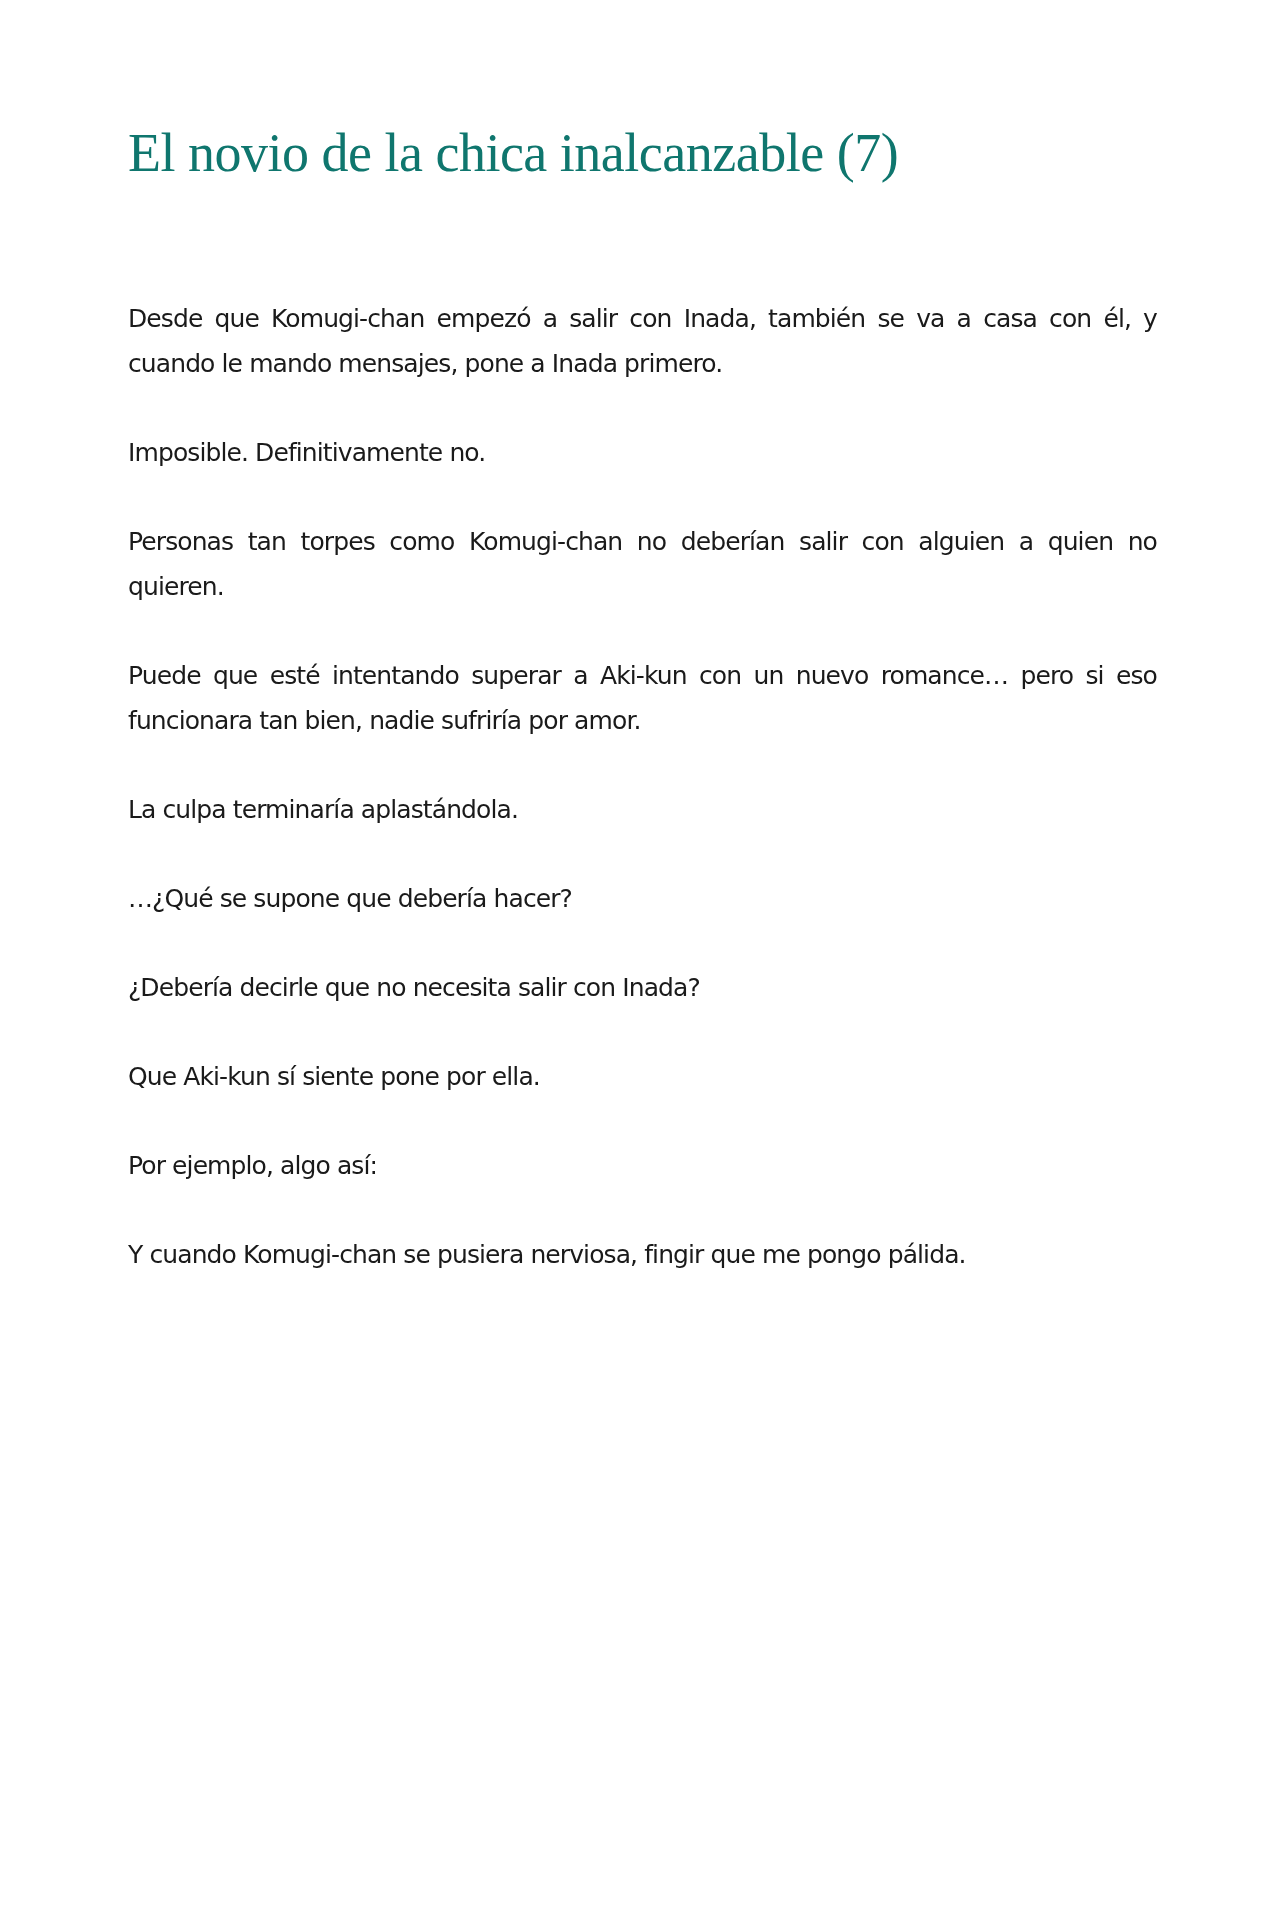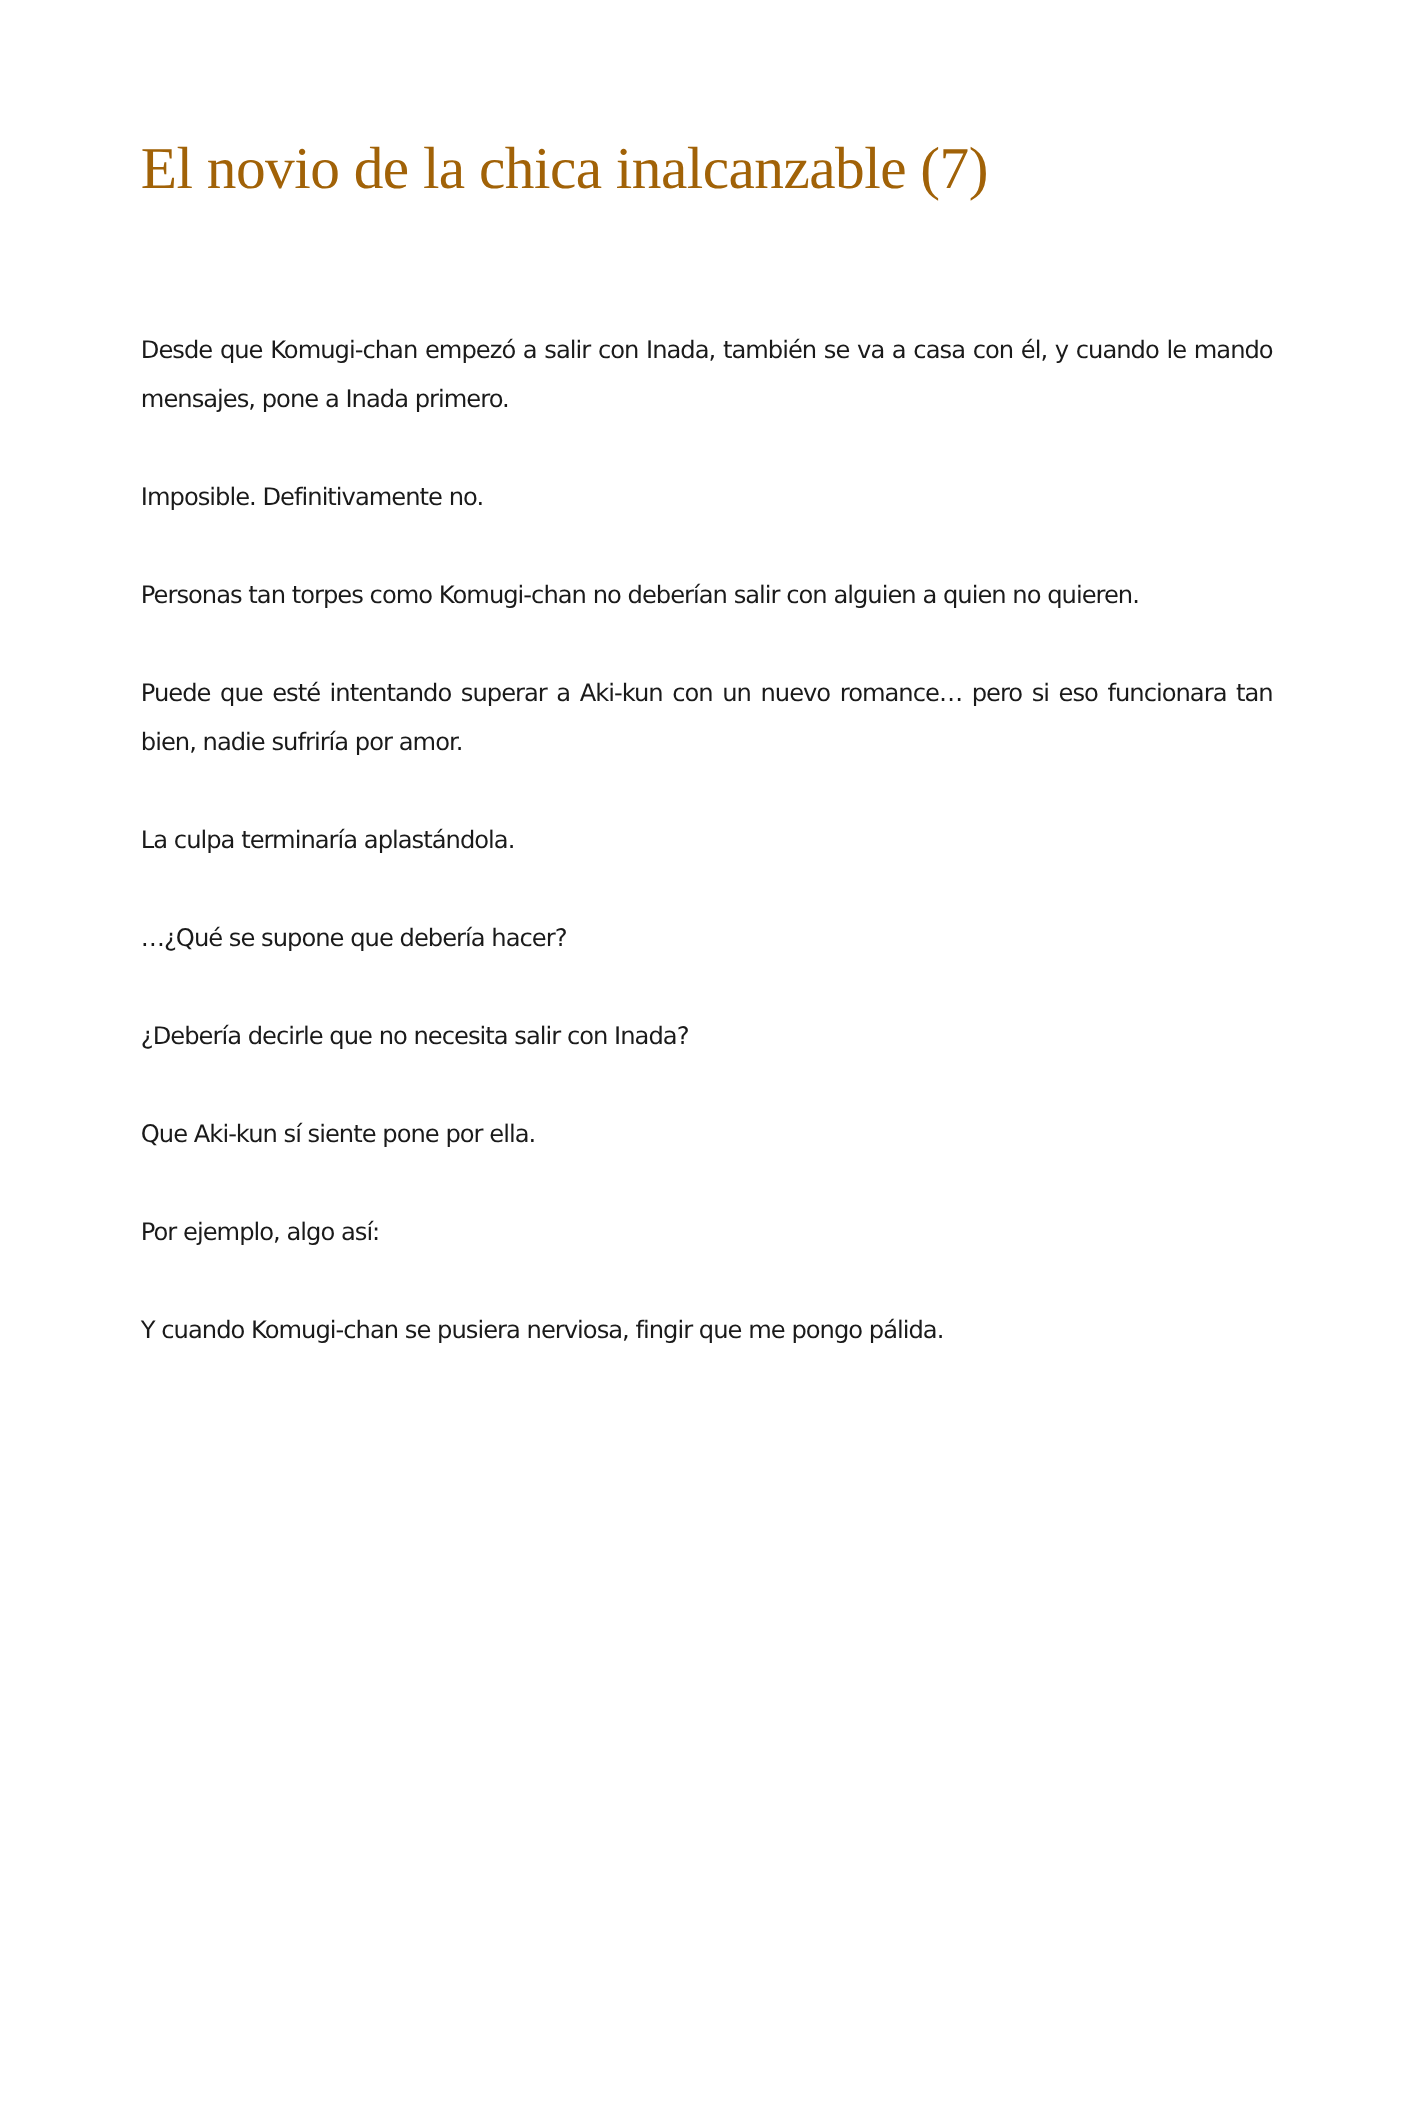--- a/index.html
+++ b/index.html
@@ -1,27 +1,27 @@
 <!DOCTYPE html>
 <html><head>
 <meta charset="utf-8">
 <style>
   html, body { margin: 0; padding: 0; background: #ffffff; }
   body { width: 1280px; height: 1920px; overflow: hidden; position: relative; }
   .page { position: absolute; left: 128px; top: 0; width: 1029px; }
   .title {
     font-family: "Liberation Serif", "DejaVu Serif", serif;
-    font-size: 54px; font-weight: normal; color: #a16207;
+    font-size: 54px; font-weight: normal; color: #0f766e;
     margin: 0; position: absolute; top: 122px; left: 0; white-space: nowrap;
     letter-spacing: -0.5px;
   }
   .body { position: absolute; top: 296px; left: 0; width: 1029px; }
   .para {
     font-family: "DejaVu Sans", "Liberation Sans", sans-serif;
-    font-size: 22px; line-height: 45px; color: #1a1a1a;
+    font-size: 25px; line-height: 45px; color: #1a1a1a;
     margin: 0 0 44px 0; text-align: justify; letter-spacing: -0.9px;
   }
 </style>
 </head>
 <body>
 
 <div class="page">
   <h1 class="title">El novio de la chica inalcanzable (7)</h1>
   <div class="body">
     <p class="para">Desde que Komugi-chan empezó a salir con Inada, también se va a casa con él, y cuando le mando mensajes, pone a Inada primero.</p>

